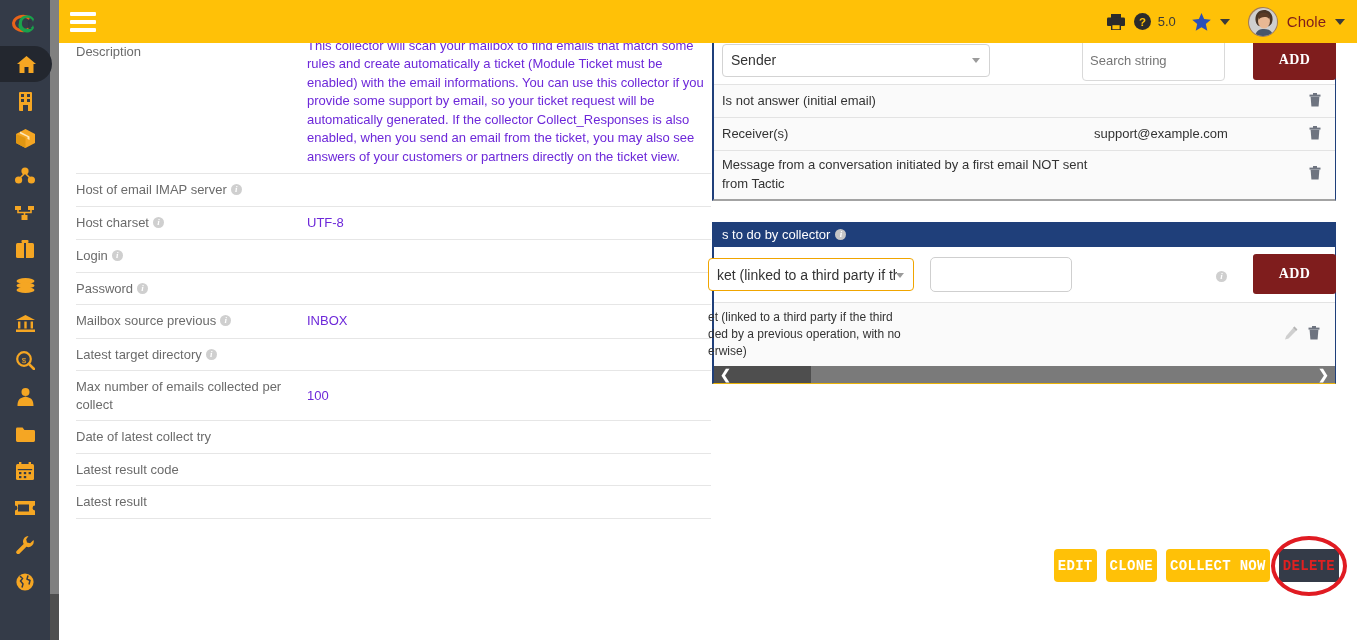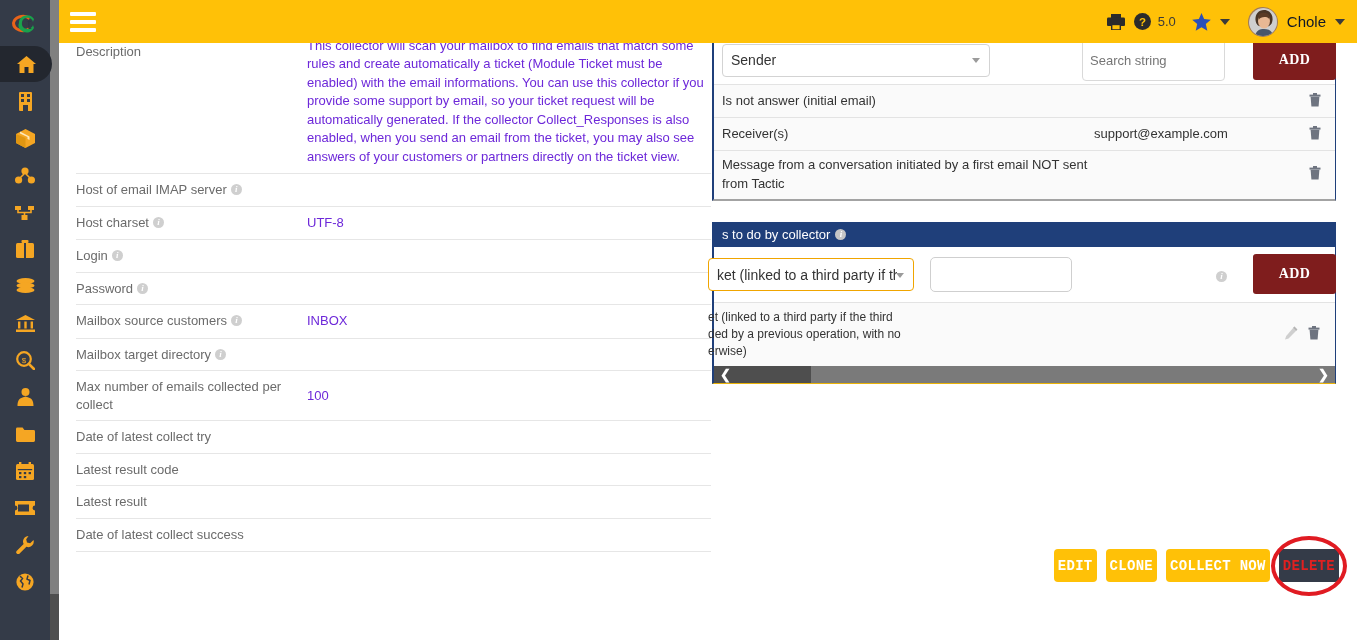--- a/index.html
+++ b/index.html
@@ -62,21 +62,21 @@
   #ver-label { font-size: 13px; color: #3a3a3a; margin-left: -2px; }
   .caret-dn {
     width: 0; height: 0; border-left: 5px solid transparent;
     border-right: 5px solid transparent; border-top: 6px solid #3a3a3a;
   }
   #avatar {
     width: 30px; height: 30px; border-radius: 50%; overflow: hidden;
     background: #b9906c; display: block; position: relative;
     border: 1px solid rgba(0,0,0,.15);
   }
-  #user-name { font-size: 15px; color: #0f172a; }
+  #user-name { font-size: 15px; color: #7f1d1d; }
 
   
   #content {
     position: absolute; left: 59px; top: 0; right: 0; bottom: 0;
     background: #ffffff; overflow: hidden;
   }
 
   
   #form-col {
     position: absolute; left: 17px; top: 36px; width: 635px;
@@ -425,29 +425,29 @@
       <div class="f-row">
         <div class="f-label">
           <span class="txt">Password</span>
           <span class="info-i">i</span>
         </div>
         <div class="f-val"></div>
       </div>
 
       <div class="f-row">
         <div class="f-label">
-          <span class="txt">Mailbox source customers</span>
+          <span class="txt">Mailbox source previous</span>
           <span class="info-i">i</span>
         </div>
         <div class="f-val">INBOX</div>
       </div>
 
       <div class="f-row">
         <div class="f-label">
-          <span class="txt">Mailbox target directory</span>
+          <span class="txt">Latest target directory</span>
           <span class="info-i">i</span>
         </div>
         <div class="f-val"></div>
       </div>
 
       <div class="f-row">
         <div class="f-label">
           <span class="txt">Max number of emails collected per collect</span>
         </div>
         <div class="f-val" style="display:flex;align-items:center;">100</div>
@@ -467,26 +467,20 @@
         <div class="f-val"></div>
       </div>
 
       <div class="f-row">
         <div class="f-label">
           <span class="txt">Latest result</span>
         </div>
         <div class="f-val"></div>
       </div>
 
-      <div class="f-row">
-        <div class="f-label">
-          <span class="txt">Date of latest collect success</span>
-        </div>
-        <div class="f-val"></div>
-      </div>
     </div>
 
     <div id="right-col">
 
       <div class="panel" id="panel-rules">
         <div class="rule-ctrls">
           <div class="sel-box">
             <span>Sender</span>
             <span class="sel-caret"></span>
           </div>

